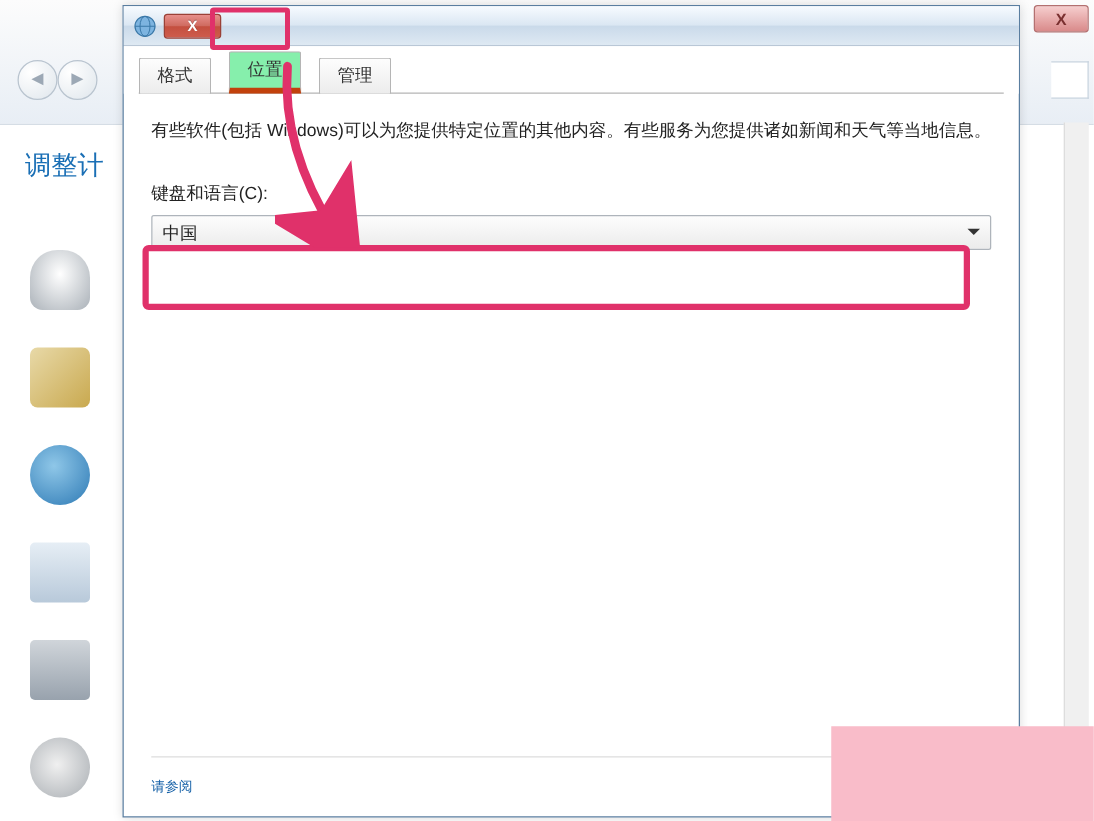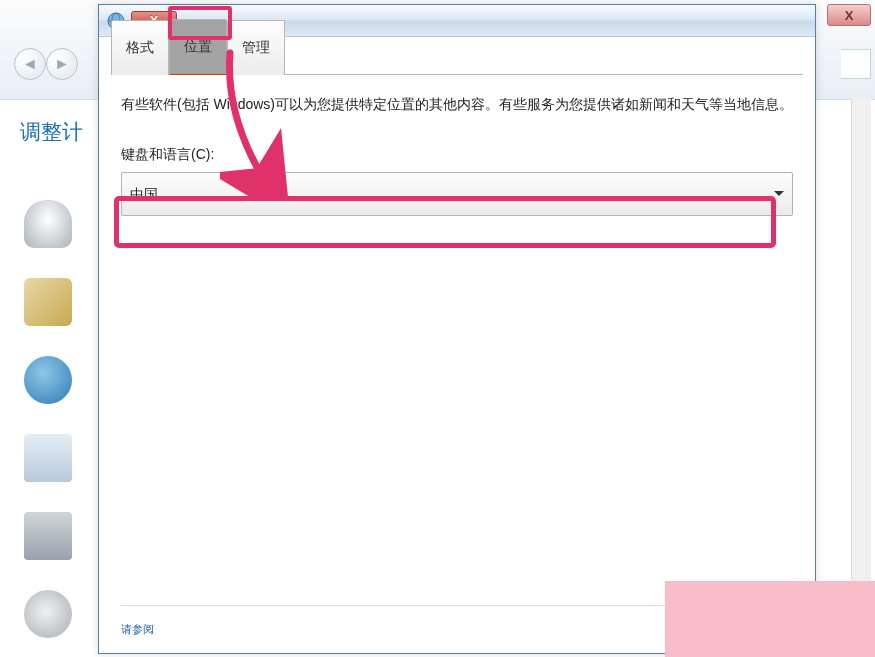--- a/index.html
+++ b/index.html
@@ -134,34 +134,34 @@
       border-bottom: none;
       position: relative;
     }
     .tab-row {
       display: flex;
       align-items: flex-end;
       height: 28px;
       border-bottom: 1px solid #b5b5b5;
     }
     .tab {
-      padding: 18px 14px;
+      padding: 5px 14px;
       border: 1px solid #b5b5b5;
       border-bottom: none;
       background: linear-gradient(to bottom, #fdfdfd, #ececec);
-      margin-right: 0;
+      margin-right: 14px;
       font-size: 14px;
       color: #333;
       position: relative;
       top: 1px;
       border-radius: 2px 2px 0 0;
     }
     .tab.active {
-      background: #a3a3a3;
-      border-bottom: 1px solid #c2410c;
+      background: #86efac;
+      border-bottom: 5px solid #c2410c;
     }
     
     
     .hl-tab {
       position: absolute;
       top: 6px; left: 168px;
       width: 64px; height: 34px;
       border: 4px solid #e0316a;
       border-radius: 3px;
       pointer-events: none;
@@ -190,21 +190,21 @@
       color: #222;
       font-size: 14px;
       line-height: 1.6;
       overflow: hidden;
     }
     .desc { margin-bottom: 28px; }
     .label { margin-bottom: 6px; }
     
     .dropdown {
       width: 100%;
-      height: 44px;
+      height: 28px;
       border: 1px solid #aeb4bb;
       background: linear-gradient(to bottom, #fdfdfd, #ebebeb);
       display: flex;
       align-items: center;
       padding: 0 8px;
       position: relative;
       border-radius: 2px;
     }
     .dropdown-val { flex: 1; }
     .dropdown-arrow {

